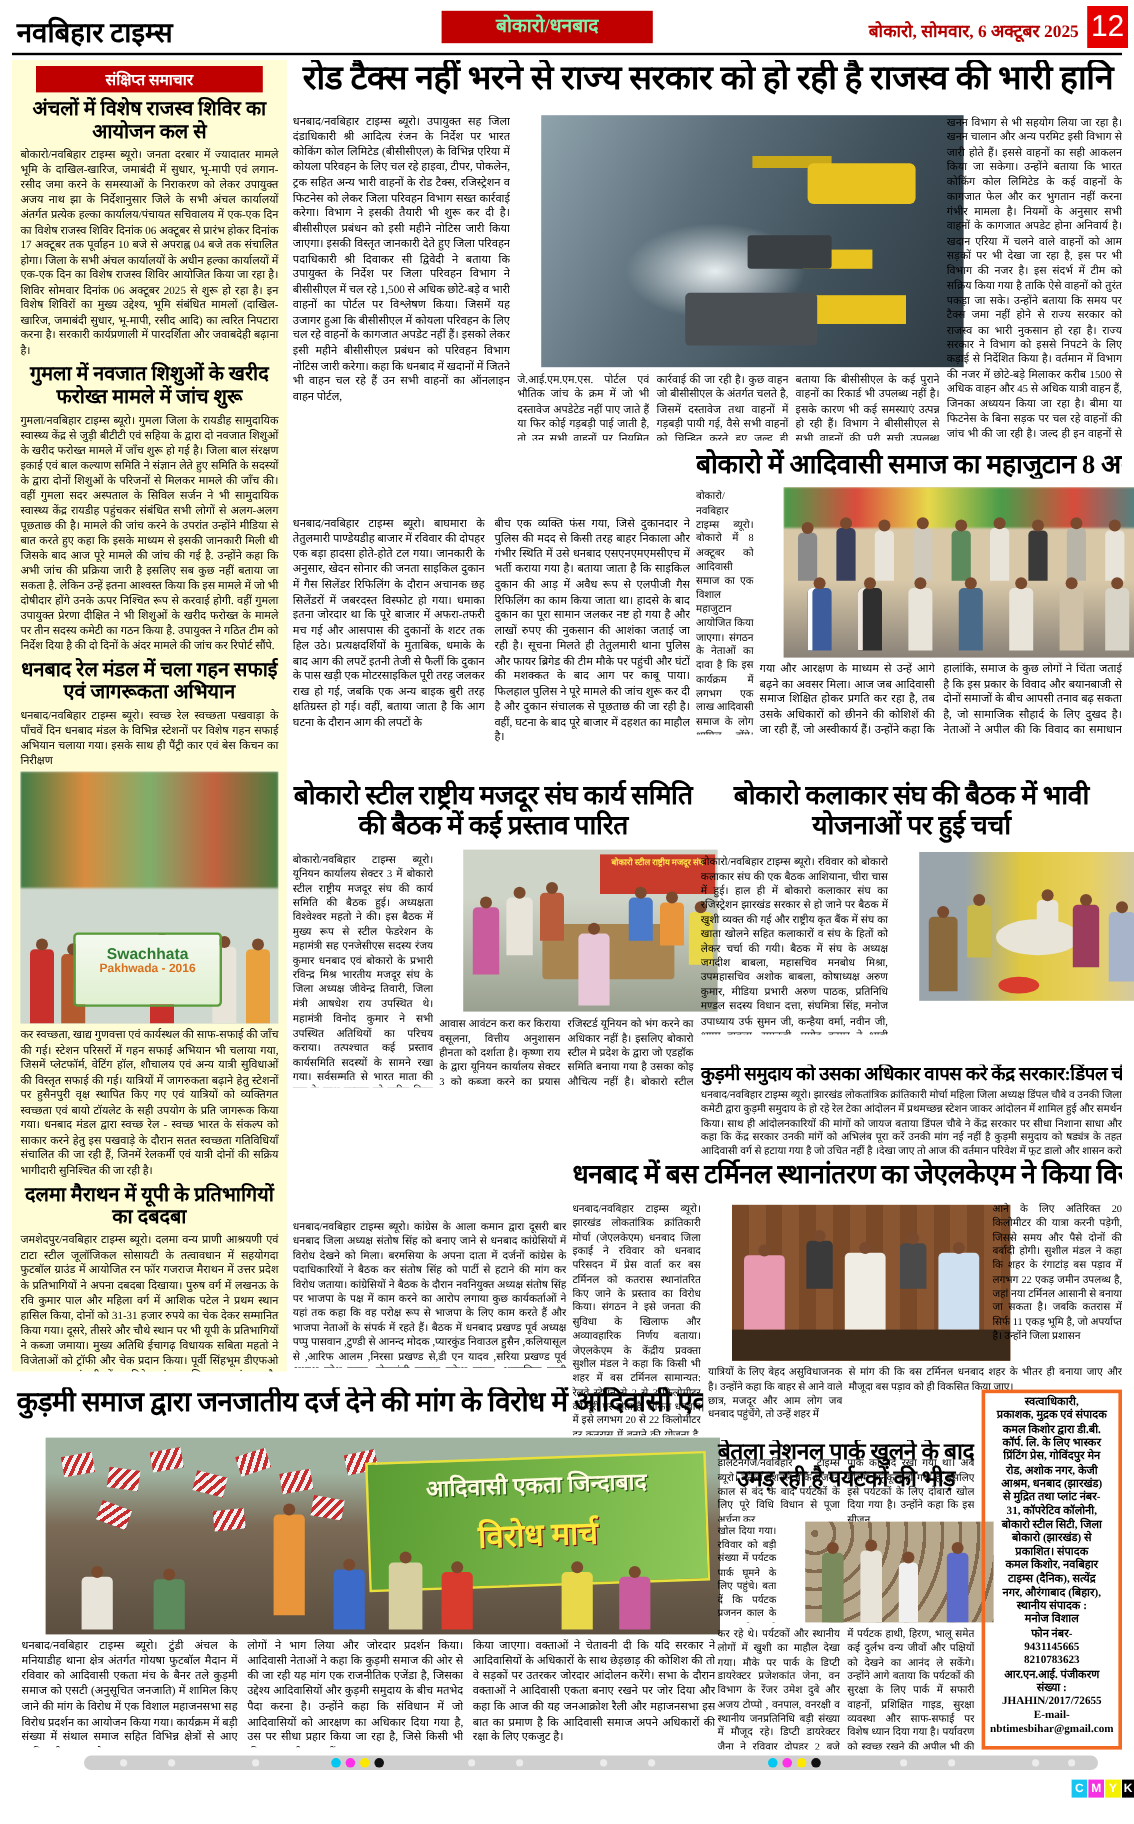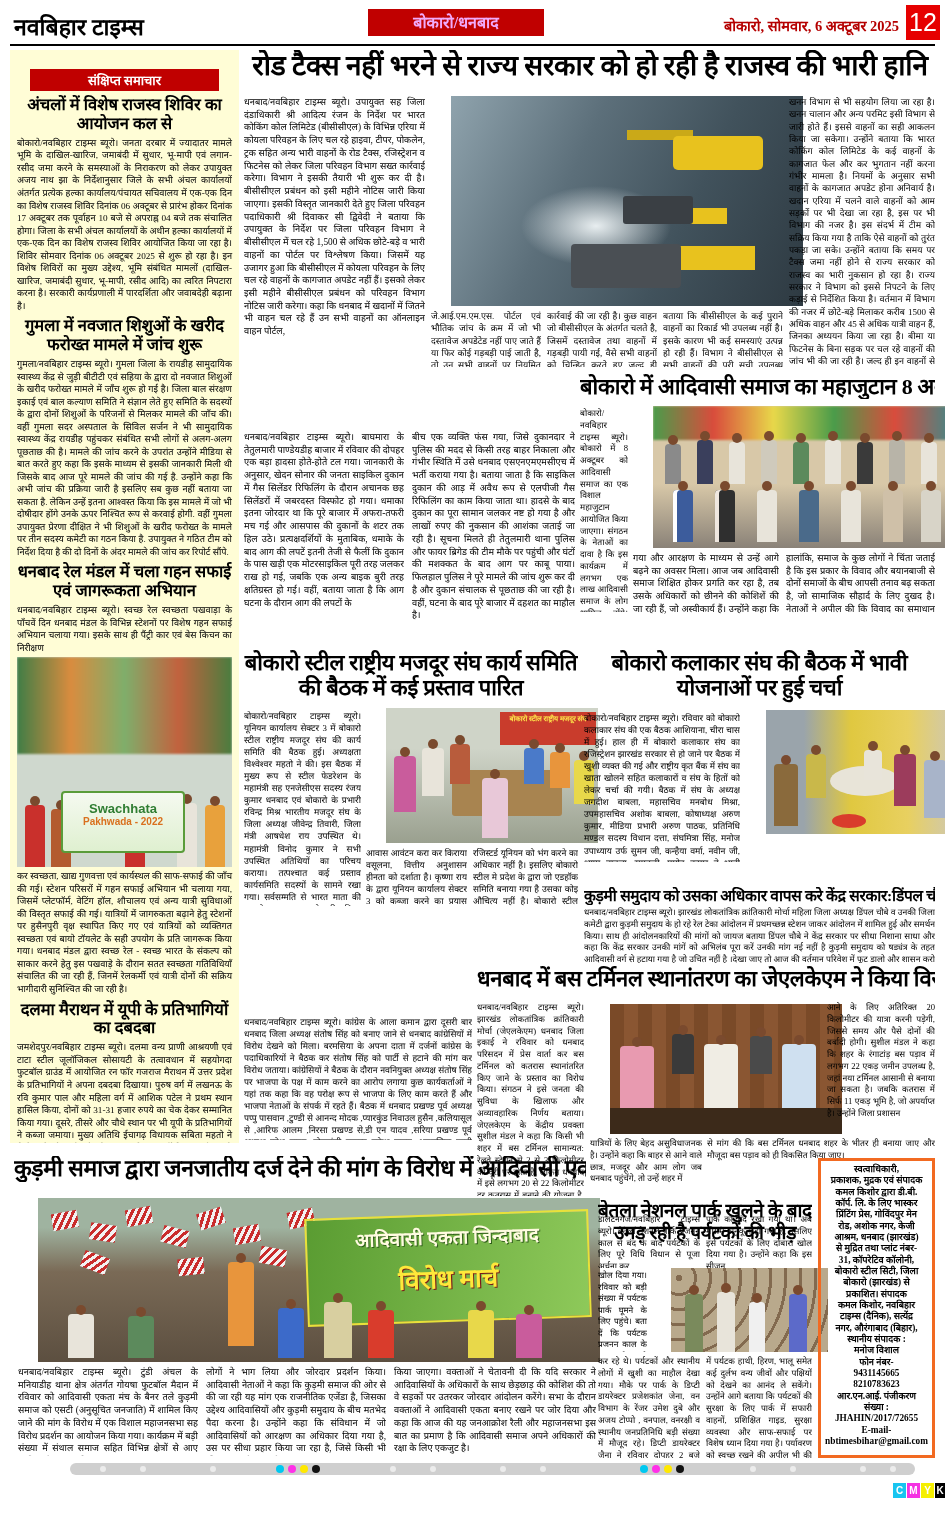--- a/index.html
+++ b/index.html
@@ -18,47 +18,47 @@
   .cmyk{position:absolute;width:13px;height:15px;color:#fff;font:700 10px "Liberation Sans",sans-serif;text-align:center;line-height:15px;}
   .sb-h{font-weight:700;text-align:center;font-size:16.5px;line-height:1.15;margin:5px 0 3px;}
   .sb-b{font-size:9.2px;line-height:1.36;text-align:justify;word-break:break-word;}
 </style>
 </head>
 <body>
 
 <div class="page">
 
   <div class="abs" style="left:14px;top:10px;font-size:23px;font-weight:700;">नवबिहार टाइम्स</div>
-  <div class="abs" style="left:368px;top:9px;width:176px;height:27px;background:#c00000;color:#f0abfc;font-size:16px;font-weight:700;text-align:center;line-height:27px;">बोकारो/धनबाद</div>
+  <div class="abs" style="left:368px;top:9px;width:176px;height:27px;background:#c00000;color:#86efac;font-size:16px;font-weight:700;text-align:center;line-height:27px;">बोकारो/धनबाद</div>
   <div class="abs nw" style="right:46px;top:15px;color:#b50000;font-weight:700;font-size:14.5px;">बोकारो, सोमवार, 6 अक्टूबर 2025</div>
   <div class="abs" style="left:906px;top:5px;width:34px;height:35px;background:#e60000;color:#fff;font-size:25px;text-align:center;line-height:35px;font-family:'Liberation Sans',sans-serif;">12</div>
   <div class="abs" style="left:10px;top:44px;width:925px;border-top:2.5px solid #000;"></div>
 
-  <div class="abs" style="left:10px;top:50px;width:229px;height:1093px;background:#fffdd6;padding:19px 7px;box-sizing:border-box;overflow:hidden;">
+  <div class="abs" style="left:10px;top:50px;width:229px;height:1093px;background:#fffdd6;padding:5px 7px;box-sizing:border-box;overflow:hidden;">
     <div style="background:#c00000;color:#fff;font-size:13px;font-weight:700;text-align:center;width:88%;margin:0 auto 4px;padding:2px 0;">संक्षिप्त समाचार</div>
 
     <div class="sb-h">अंचलों में विशेष राजस्व शिविर का आयोजन कल से</div>
     <div class="sb-b">बोकारो/नवबिहार टाइम्स ब्यूरो। जनता दरबार में ज्यादातर मामले भूमि के दाखिल-खारिज, जमाबंदी में सुधार, भू-मापी एवं लगान-रसीद जमा करने के समस्याओं के निराकरण को लेकर उपायुक्त अजय नाथ झा के निर्देशानुसार जिले के सभी अंचल कार्यालयों अंतर्गत प्रत्येक हल्का कार्यालय/पंचायत सचिवालय में एक-एक दिन का विशेष राजस्व शिविर दिनांक 06 अक्टूबर से प्रारंभ होकर दिनांक 17 अक्टूबर तक पूर्वाहन 10 बजे से अपराह्न 04 बजे तक संचालित होगा। जिला के सभी अंचल कार्यालयों के अधीन हल्का कार्यालयों में एक-एक दिन का विशेष राजस्व शिविर आयोजित किया जा रहा है। शिविर सोमवार दिनांक 06 अक्टूबर 2025 से शुरू हो रहा है। इन विशेष शिविरों का मुख्य उद्देश्य, भूमि संबंधित मामलों (दाखिल-खारिज, जमाबंदी सुधार, भू-मापी, रसीद आदि) का त्वरित निपटारा करना है। सरकारी कार्यप्रणाली में पारदर्शिता और जवाबदेही बढ़ाना है।</div>
 
     <div class="sb-h">गुमला में नवजात शिशुओं के खरीद फरोख्त मामले में जांच शुरू</div>
     <div class="sb-b">गुमला/नवबिहार टाइम्स ब्यूरो। गुमला जिला के रायडीह सामुदायिक स्वास्थ्य केंद्र से जुड़ी बीटीटी एवं सहिया के द्वारा दो नवजात शिशुओं के खरीद फरोख्त मामले में जाँच शुरू हो गई है। जिला बाल संरक्षण इकाई एवं बाल कल्याण समिति ने संज्ञान लेते हुए समिति के सदस्यों के द्वारा दोनों शिशुओं के परिजनों से मिलकर मामले की जाँच की। वहीं गुमला सदर अस्पताल के सिविल सर्जन ने भी सामुदायिक स्वास्थ्य केंद्र रायडीह पहुंचकर संबंधित सभी लोगों से अलग-अलग पूछताछ की है। मामले की जांच करने के उपरांत उन्होंने मीडिया से बात करते हुए कहा कि इसके माध्यम से इसकी जानकारी मिली थी जिसके बाद आज पूरे मामले की जांच की गई है. उन्होंने कहा कि अभी जांच की प्रक्रिया जारी है इसलिए सब कुछ नहीं बताया जा सकता है. लेकिन उन्हें इतना आश्वस्त किया कि इस मामले में जो भी दोषीदार होंगे उनके ऊपर निश्चित रूप से करवाई होगी. वहीं गुमला उपायुक्त प्रेरणा दीक्षित ने भी शिशुओं के खरीद फरोख्त के मामले पर तीन सदस्य कमेटी का गठन किया है. उपायुक्त ने गठित टीम को निर्देश दिया है की दो दिनों के अंदर मामले की जांच कर रिपोर्ट सौंपे.</div>
 
     <div class="sb-h">धनबाद रेल मंडल में चला गहन सफाई एवं जागरूकता अभियान</div>
     <div class="sb-b">धनबाद/नवबिहार टाइम्स ब्यूरो। स्वच्छ रेल स्वच्छता पखवाड़ा के पाँचवें दिन धनबाद मंडल के विभिन्न स्टेशनों पर विशेष गहन सफाई अभियान चलाया गया। इसके साथ ही पैंट्री कार एवं बेस किचन का निरीक्षण</div>
 
     <div style="position:relative;width:100%;height:210px;margin:3px 0;background:#cfd8ce;overflow:hidden;">
       <div style="position:absolute;top:0;left:0;right:0;height:46%;background:linear-gradient(90deg,#3f7d46,#d98c3f 25%,#7fae6b 50%,#c2623e 75%,#4a7d3f);filter:blur(1px);"></div>
       <div class="fig" style="left:8px;bottom:0;width:20px;height:62px;background:#c9302c;"></div>
       <div class="fig" style="left:34px;bottom:0;width:20px;height:58px;background:#b35b2f;"></div>
       <div class="fig" style="left:108px;bottom:0;width:20px;height:66px;background:#c9302c;"></div>
       <div class="fig" style="left:160px;bottom:0;width:20px;height:64px;background:#e8e4da;"></div>
       <div class="fig" style="left:188px;bottom:0;width:20px;height:62px;background:#e8a13c;"></div>
       <div style="position:absolute;left:44px;bottom:14px;width:120px;height:58px;background:linear-gradient(180deg,#f5f9f0,#dff0d0);border:2px solid #5a9c3a;border-radius:4px;text-align:center;">
         <div style="color:#2f7d32;font-weight:700;font-size:13px;margin-top:8px;font-family:'Liberation Sans',sans-serif;">Swachhata</div>
-        <div style="color:#d9701e;font-weight:700;font-size:10px;font-family:'Liberation Sans',sans-serif;">Pakhwada - 2022</div>
+        <div style="color:#d9701e;font-weight:700;font-size:10px;font-family:'Liberation Sans',sans-serif;">Pakhwada - 2016</div>
       </div>
     </div>
     <div class="sb-b">कर स्वच्छता, खाद्य गुणवत्ता एवं कार्यस्थल की साफ-सफाई की जाँच की गई। स्टेशन परिसरों में गहन सफाई अभियान भी चलाया गया, जिसमें प्लेटफॉर्म, वेटिंग हॉल, शौचालय एवं अन्य यात्री सुविधाओं की विस्तृत सफाई की गई। यात्रियों में जागरुकता बढ़ाने हेतु स्टेशनों पर हुसैनपुरी वृक्ष स्थापित किए गए एवं यात्रियों को व्यक्तिगत स्वच्छता एवं बायो टॉयलेट के सही उपयोग के प्रति जागरूक किया गया। धनबाद मंडल द्वारा स्वच्छ रेल - स्वच्छ भारत के संकल्प को साकार करने हेतु इस पखवाड़े के दौरान सतत स्वच्छता गतिविधियाँ संचालित की जा रही हैं, जिनमें रेलकर्मी एवं यात्री दोनों की सक्रिय भागीदारी सुनिश्चित की जा रही है।</div>
 
     <div class="sb-h">दलमा मैराथन में यूपी के प्रतिभागियों का दबदबा</div>
     <div class="sb-b">जमशेदपुर/नवबिहार टाइम्स ब्यूरो। दलमा वन्य प्राणी आश्रयणी एवं टाटा स्टील जूलॉजिकल सोसायटी के तत्वावधान में सहयोगदा फुटबॉल ग्राउंड में आयोजित रन फॉर गजराज मैराथन में उत्तर प्रदेश के प्रतिभागियों ने अपना दबदबा दिखाया। पुरुष वर्ग में लखनऊ के रवि कुमार पाल और महिला वर्ग में आशिक पटेल ने प्रथम स्थान हासिल किया, दोनों को 31-31 हजार रुपये का चेक देकर सम्मानित किया गया। दूसरे, तीसरे और चौथे स्थान पर भी यूपी के प्रतिभागियों ने कब्जा जमाया। मुख्य अतिथि ईचागढ़ विधायक सबिता महतो ने विजेताओं को ट्रॉफी और चेक प्रदान किया। पूर्वी सिंहभूम डीएफओ सबा आलम अंसारी, रेंजर दिनेश चंद्रा, शशि प्रकाश रंजन और झामुमो के केंद्रीय सदस्य काबलु महतो भी मौजूद रहे। करीब चार हजार प्रतिभागियों ने 16 किलोमीटर की चुनौतीपूर्ण ट्रैक पर अपनी रनिंग प्रतिभा दिखाई। मैराथन सुबह आठ बजे शुरू हुई और डेढ़ घंटे तक चली। कार्यक्रम वन्य प्राणी सप्ताह के अवसर पर वन और पर्यावरण संरक्षण की जागरूकता बढ़ाने के लिए आयोजित किया गया।</div>
 
   </div>
 
   <div class="abs hd nw" style="left:243px;top:50px;width:694px;font-size:28px;">रोड टैक्स नहीं भरने से राज्य सरकार को हो रही है राजस्व की भारी हानि</div>

